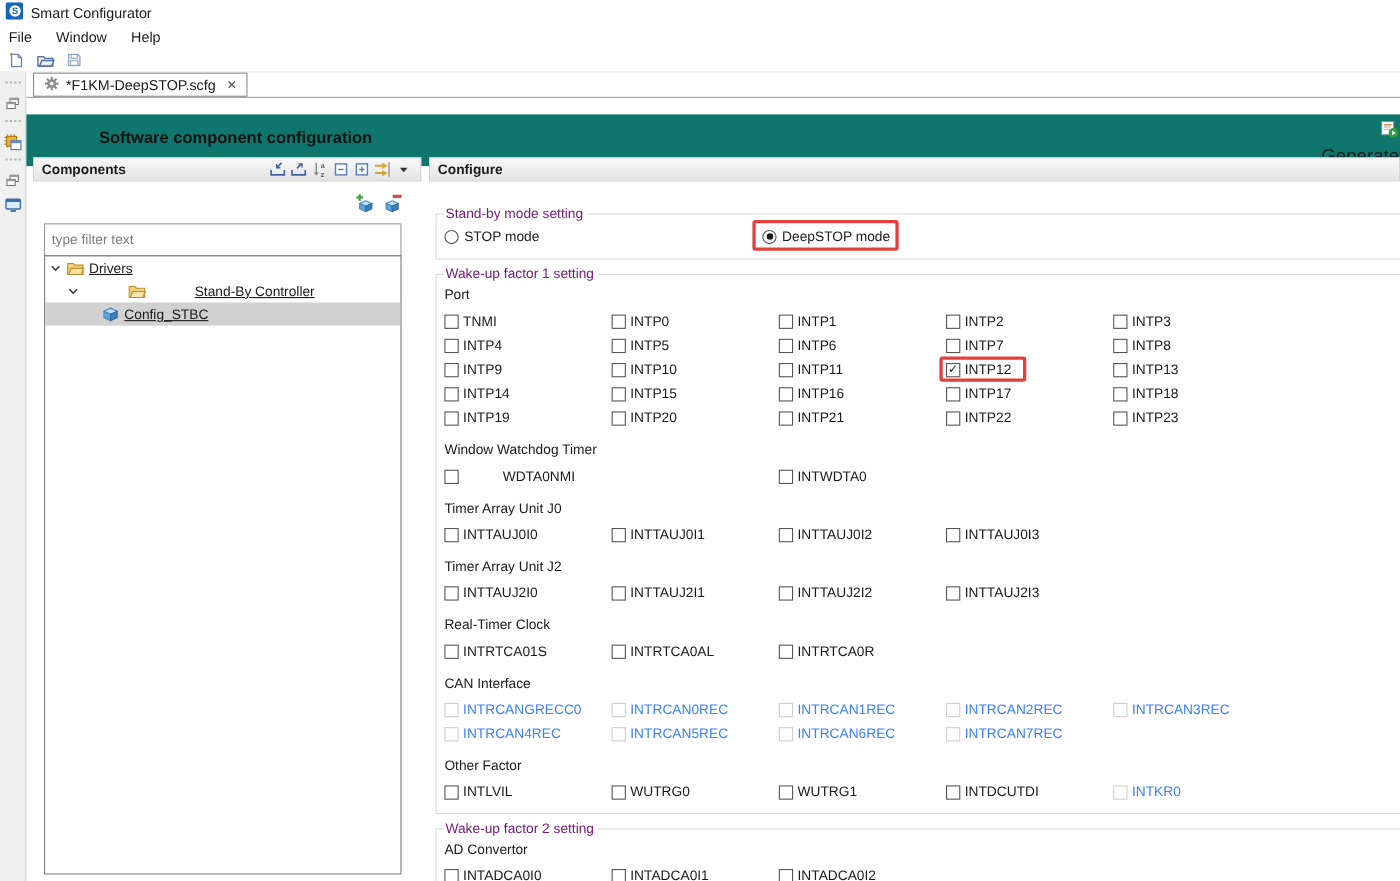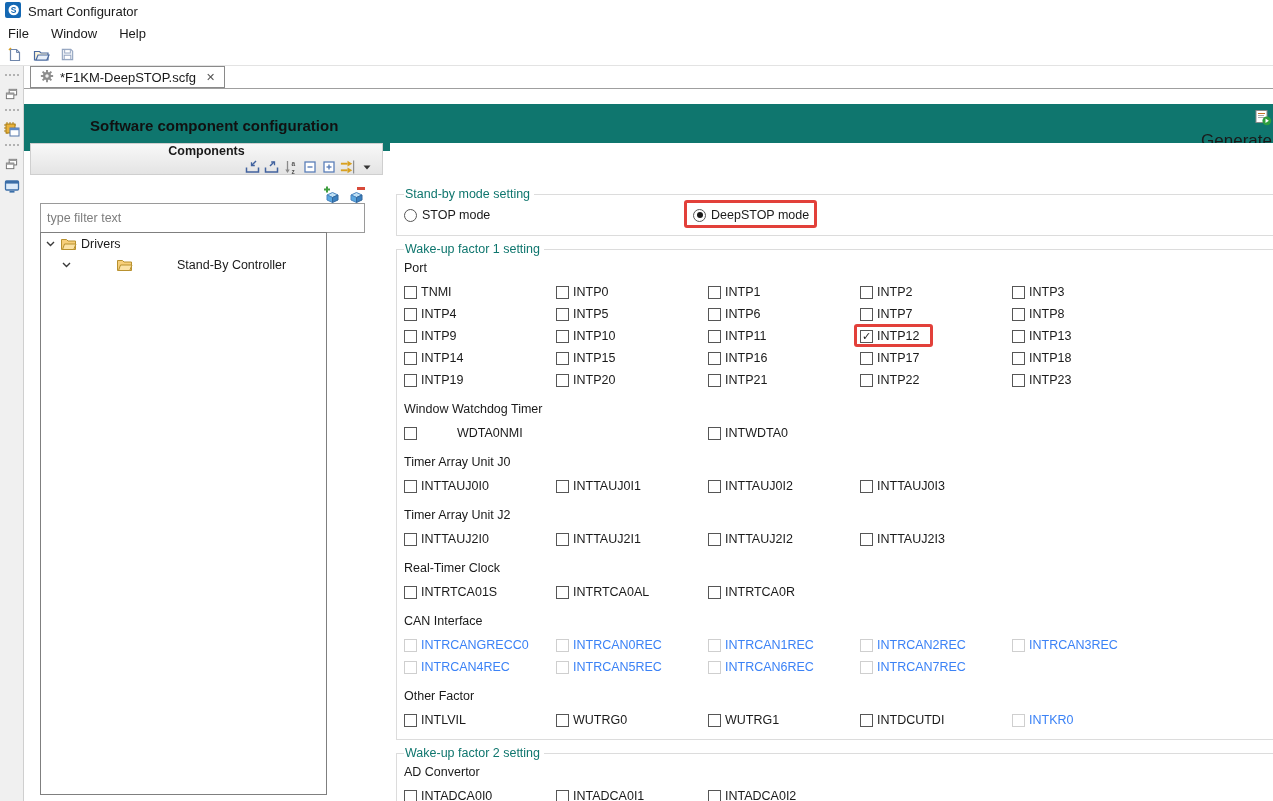--- a/index.html
+++ b/index.html
@@ -25,39 +25,39 @@
 
   .pageheader{position:absolute;left:0;top:22px;right:0;height:47px;background:#0f766e;margin-top:16px;}
   .pageheader .ptitle{position:absolute;left:66px;top:13px;font-size:15px;font-weight:bold;color:#111;}
   .generate{position:absolute;right:1px;top:4px;text-align:right;}
   .generate .glabel{font-size:17px;margin-top:1px;}
   .generate .gicon{display:inline-block;}
 
   .panel{position:absolute;top:77px;bottom:0;background:#fff;}
   #components-panel{left:6px;width:353px;}
   #configure-panel{left:366px;right:0;}
-  .panel-header{height:32px;background:linear-gradient(#f8f8f8,#e4e4e4);border:1px solid #cfcfcf;display:flex;align-items:center;padding:0 7px;font-size:12.5px;font-weight:bold;box-sizing:border-box;flex-direction:column;}
+  .panel-header{height:22px;background:linear-gradient(#f8f8f8,#e4e4e4);border:1px solid #cfcfcf;display:flex;align-items:center;padding:0 7px;font-size:12.5px;font-weight:bold;box-sizing:border-box;}
   .ph-icons{margin-left:auto;display:flex;align-items:center;gap:2px;}
   .ph-icons .picon{width:17px;height:17px;display:inline-flex;align-items:center;justify-content:center;}
 
   .addremove{height:30px;display:flex;justify-content:flex-end;align-items:center;gap:9px;padding:4px 16px 0 0;}
   .arbtn{width:18px;height:18px;display:inline-flex;align-items:center;justify-content:center;}
 
   .filter{position:absolute;left:10px;top:60px;width:325px;height:23px;box-sizing:border-box;border:1px solid #9a9a9a;font-size:12.5px;padding:14px 6px;font-family:"Liberation Sans",sans-serif;color:#333;}
   .filter::placeholder{color:#7d7d7d;}
 
-  .tree{position:absolute;left:10px;top:89px;width:287px;bottom:6px;border:1px solid #7f7f7f;box-sizing:border-box;overflow:hidden;}
+  .tree{position:absolute;left:10px;top:89px;width:325px;bottom:6px;border:1px solid #7f7f7f;box-sizing:border-box;overflow:hidden;text-decoration:underline;}
   .tree-item{height:21px;display:flex;align-items:center;gap:4px;font-size:12.5px;cursor:default;}
   .tree-item.selected{background:#d1d1d1;}
   .tree-item .tw{width:11px;display:inline-flex;justify-content:center;}
   .tree-item .ticon{width:17px;display:inline-flex;justify-content:center;}
 
   .configure-body{position:absolute;left:0;right:0;top:22px;bottom:0;overflow:hidden;padding:22px 0 0 0;}
   fieldset.group{border:1px solid #dcdcdc;margin:0 -3px 6px 6px;padding:1px 0 8px 7px;min-width:0;}
-  fieldset.group legend{font-size:12.5px;padding:0 4px 0 1px;color:#0f766e;}
+  fieldset.group legend{font-size:12.5px;padding:0 4px 0 1px;color:#701a75;}
   .radio-row{display:grid;grid-template-columns:289px auto;height:24px;align-items:center;margin-top:1px;}
   .radio{display:inline-flex;align-items:center;gap:5px;font-size:12.5px;position:relative;width:max-content;justify-content:center;}
   .rb{width:13px;height:13px;border:1px solid #565656;border-radius:50%;background:#fff;box-sizing:border-box;position:relative;flex:0 0 auto;}
   .radio.sel .rb::after{content:"";position:absolute;left:2.5px;top:2.5px;width:6px;height:6px;border-radius:50%;background:#1a1a1a;}
 
   .sec-title{font-size:12.5px;margin:11px 0 6px;color:#1a1a1a;}
   .sec-title.first{margin-top:4px;}
   .cbrow{display:grid;grid-template-columns:repeat(5,152px);height:22px;align-items:center;}
   .cb{display:flex;align-items:center;gap:4px;font-size:12.5px;position:relative;width:max-content;cursor:default;}
   .cb .box{width:13px;height:13px;border:1px solid #565656;background:#fff;box-sizing:border-box;display:flex;align-items:center;justify-content:center;font-size:11px;line-height:10px;color:#1a1a1a;flex:0 0 auto;}
@@ -284,24 +284,38 @@
             </svg>
           </span>
           <span class="ticon">
             <svg width="17" height="14" viewBox="0 0 17 14">
               <path d="M1.5 2.5h5l1.5 1.5h7.5v8.5H1.5z" fill="#f7cf7a" stroke="#b8912f"></path>
               <path d="M2.5 12.5l2-5.5h11.5l-2.3 5.5z" fill="#fbe2a5" stroke="#b8912f"></path>
             </svg>
           </span>
           <span class="tlabel">Stand-By Controller</span>
         </div>
+        <div class="tree-item selected" style="padding-left: 36px;">
+          <span class="tw"></span>
+          <span class="ticon">
+            <svg width="15" height="15" viewBox="0 0 15 15">
+              <polygon points="1.5,5 7.5,2.2 13.5,5 7.5,7.8" fill="#bfe0f5" stroke="#4a86c0"></polygon>
+              <polygon points="1.5,5 7.5,7.8 7.5,13.5 1.5,10.7" fill="#5aa7e0" stroke="#4a86c0"></polygon>
+              <polygon points="13.5,5 7.5,7.8 7.5,13.5 13.5,10.7" fill="#3a80c0" stroke="#34679a"></polygon>
+            </svg>
+          </span>
+          <span class="tlabel">Config_STBC</span>
+        </div>
       </div>
   </div>
 
   <div class="panel" id="configure-panel">
+    <div class="panel-header">
+      <span>Configure</span>
+    </div>
     <div class="configure-body" id="configure-body">
         <fieldset class="group">
           <legend>Stand-by mode setting</legend>
           <div class="radio-row">
             <label class="radio">
               <span class="rb"></span>
               <span>STOP mode</span>
             </label>
             <label class="radio sel">
               <span class="rb"></span>

